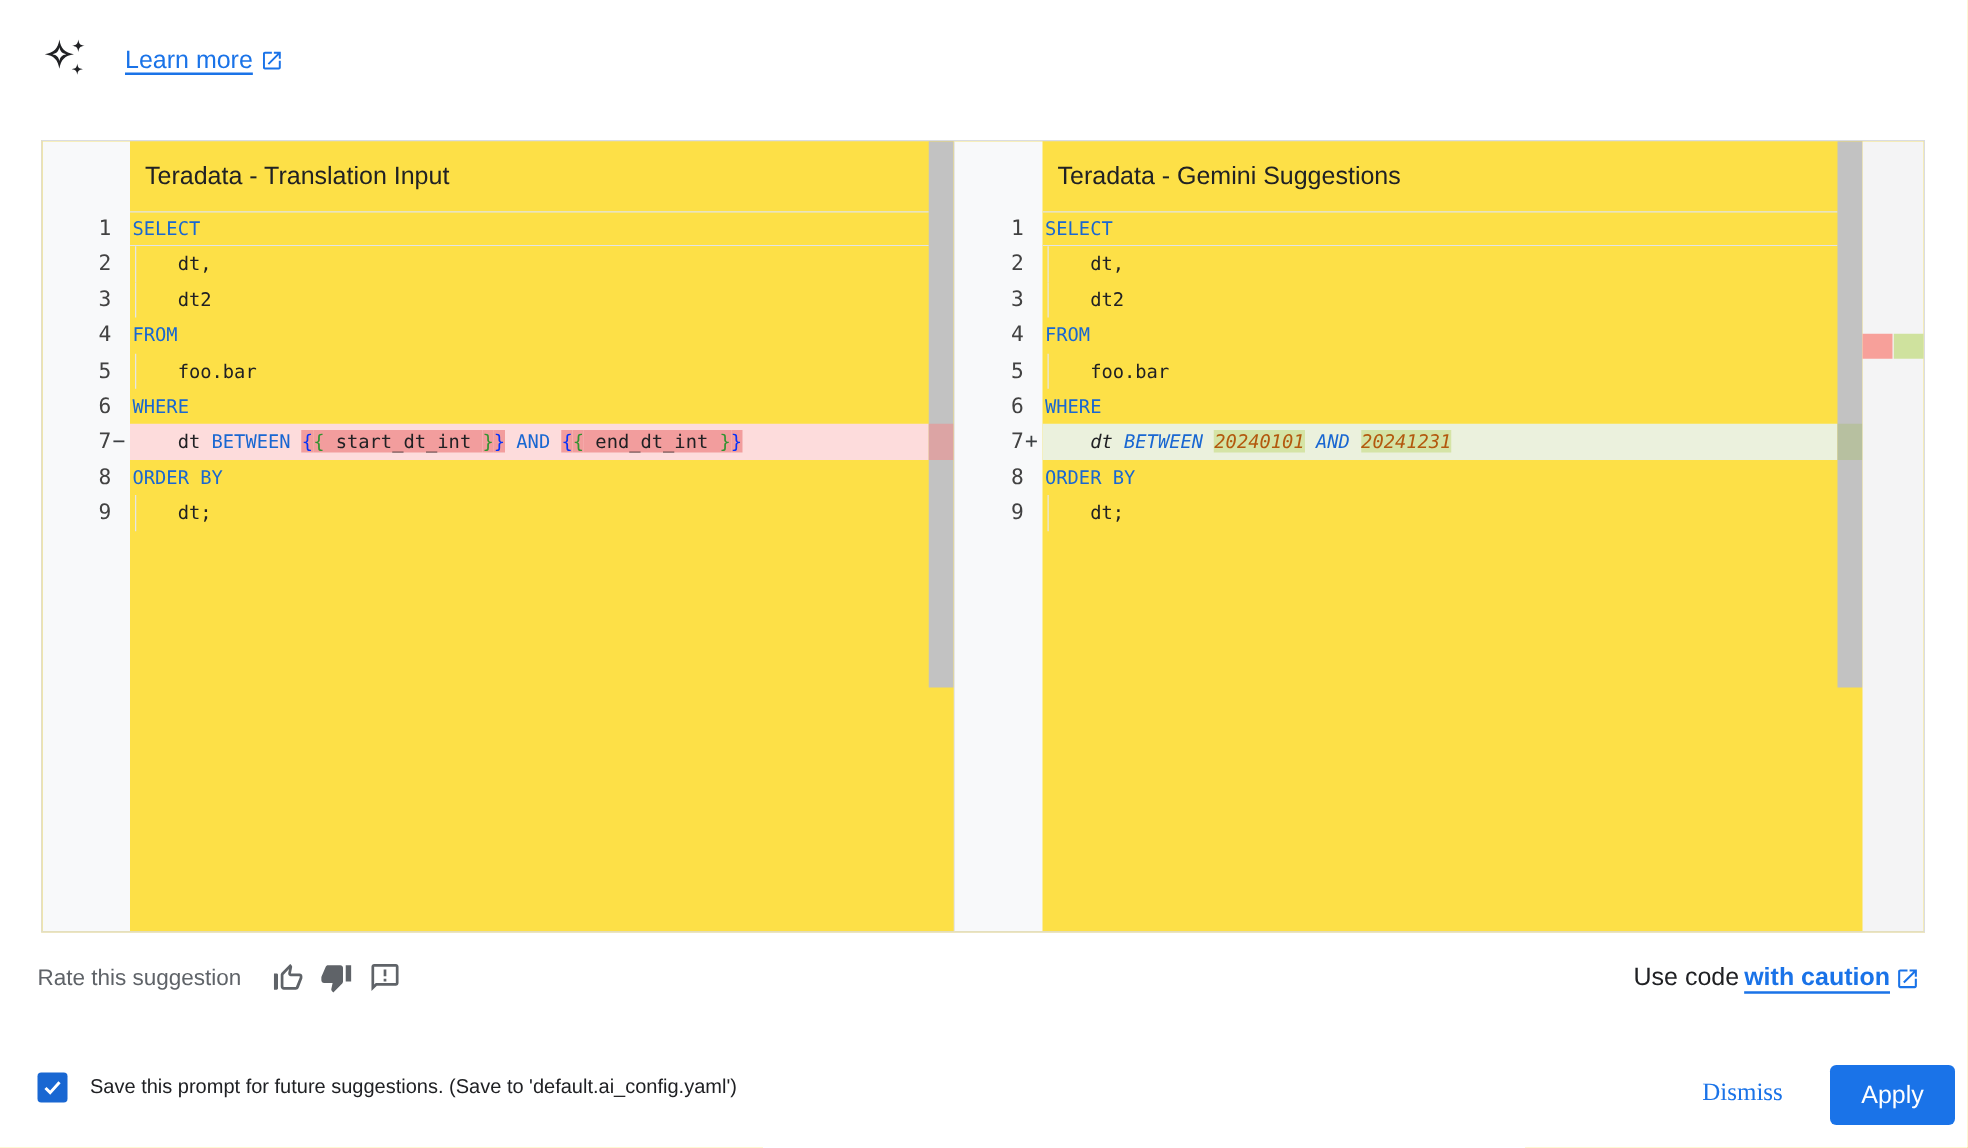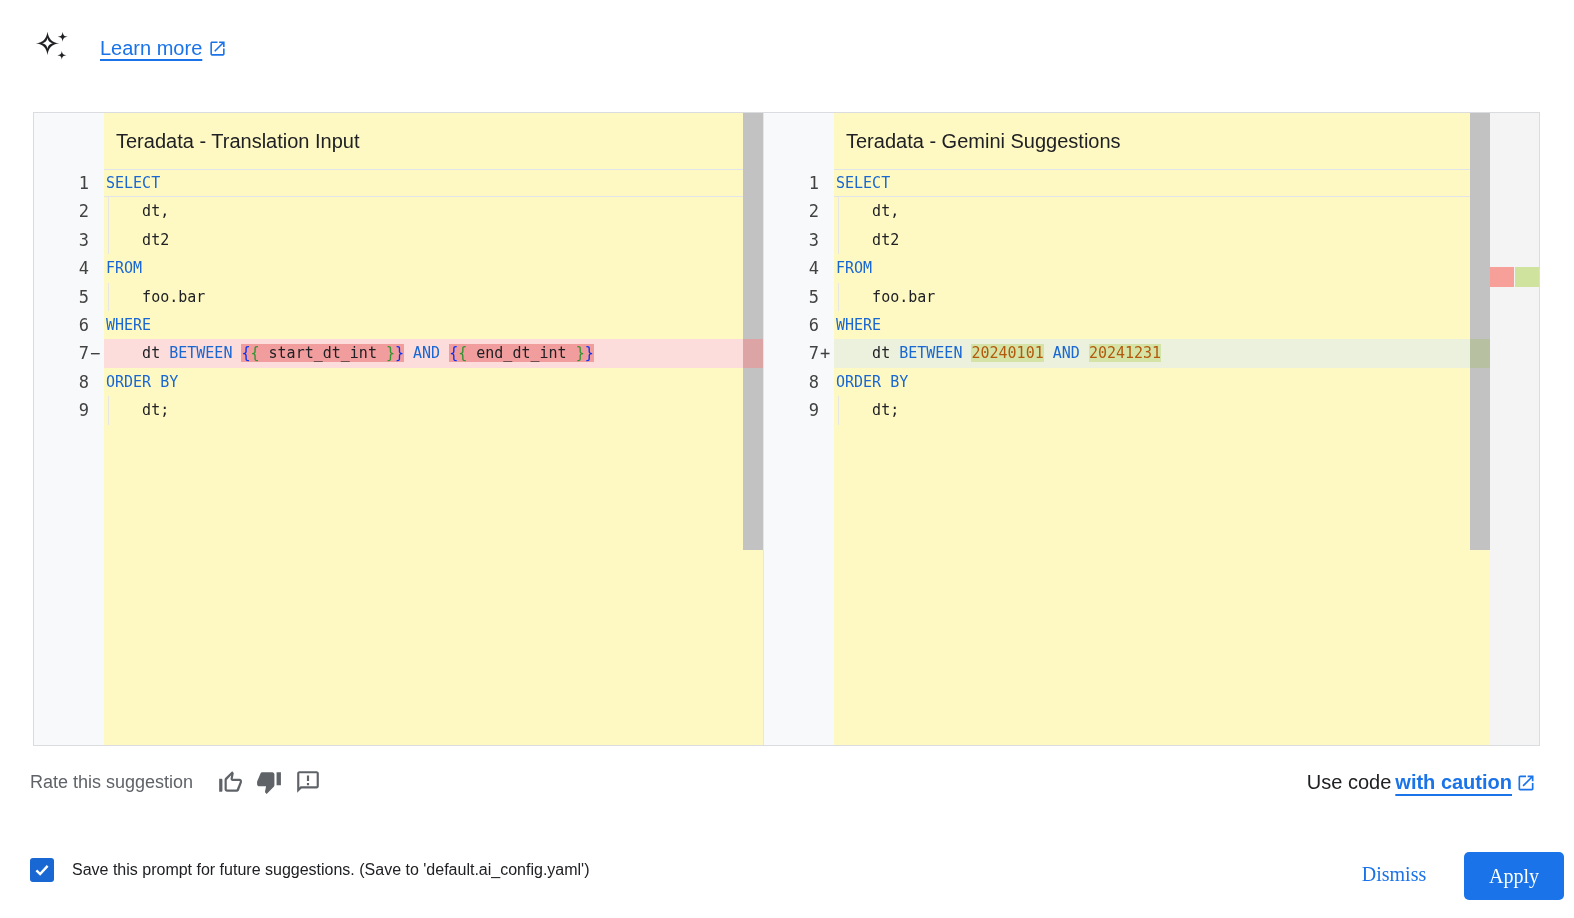--- a/index.html
+++ b/index.html
@@ -7,38 +7,38 @@
 
   
   .header { position:absolute; left:32px; top:28px; display:flex; align-items:center; }
   .spark { width:40px; height:40px; color:#202124; flex:0 0 auto; }
   .page-title { margin-left:24px; font-size:22px; color:#202124; }
   .learn-more { margin-left:28px; display:flex; align-items:center; gap:6px; color:var(--accent); font-size:20px; font-weight:500; text-decoration:none; cursor:pointer; }
   .learn-more .lbl { text-decoration:underline; text-underline-offset:4px; }
   .ext-icon { width:19px; height:19px; }
 
   
-  .card { position:absolute; left:33px; top:112px; width:1507px; height:634px; border:1px solid var(--card_border); background:#fef9c3; display:flex; }
+  .card { position:absolute; left:33px; top:112px; width:1507px; height:634px; border:1px solid var(--card_border); background:#fde047; display:flex; }
   .pane { position:relative; height:100%; overflow:hidden; }
   .pane-left  { width:729px; }
   .pane-right { flex:1; border-left:1px solid #e6e6e6; }
   .gutter-bg { position:absolute; left:0; top:0; bottom:0; width:70px; background:var(--gutter_bg); }
   .pane-title { position:absolute; left:82px; top:17px; font-size:20px; color:#202124; white-space:nowrap; }
   .lines { position:absolute; left:0; top:56px; right:0; }
   .row { display:flex; height:28.4px; line-height:28.4px; font-family:"DejaVu Sans Mono", monospace; }
   .gcell { width:70px; flex:0 0 auto; display:flex; justify-content:flex-end; font-size:17px; color:#424242; }
   .lnum { text-align:right; }
   .lmark { width:15px; padding-left:1px; color:#3c4043; }
   .ccell { flex:1; font-size:15px; color:var(--code_text); white-space:pre; padding-left:2px; }
   .pane-left  .ccell { margin-right:20px; }
   .pane-right .ccell { margin-right:69px; }
   .row-active .ccell { box-shadow: inset 0 1px 0 #e1e4e8, inset 0 -1px 0 #e1e4e8; }
   .row-indent .ccell { background-image:linear-gradient(#e6e6e6,#e6e6e6); background-repeat:no-repeat; background-size:1px 100%; background-position:4px 0; }
   .row-removed .ccell { background-color:var(--removed_line); }
-  .row-added   .ccell { background-color:var(--added_line); }
+  .row-added   .ccell { background-color:var(--added_line);font-style:italic; }
   .row-removed .hch { background:var(--removed_char); }
   .row-added   .hch { background:var(--added_char); }
   .tok-kw { color:var(--keyword); }
   .tok-pl { color:var(--code_text); }
   .tok-b1 { color:var(--bracket1); }
   .tok-b2 { color:var(--bracket2); }
   .tok-num { color:var(--number); }
 
   .vscroll { position:absolute; top:0; width:20px; height:437px; background:var(--scrollbar); }
   .pane-left  .vscroll { right:0; }
@@ -60,21 +60,21 @@
   .use-code { position:absolute; right:38px; top:771px; font-size:20px; color:#202124; display:flex; align-items:center; gap:4px; }
   .caution-link { color:var(--accent); text-decoration:underline; text-underline-offset:5px; cursor:pointer;font-weight:bold; }
   .use-code .ext-icon { width:20px; height:20px; color:var(--accent); }
 
   
   .footer-check { position:absolute; left:30px; top:858px; display:flex; align-items:center; }
   .checkbox { width:24px; height:24px; background:var(--checkbox); border-radius:3px; display:flex; align-items:center; justify-content:center; cursor:pointer; flex:0 0 auto; }
   .checkbox svg { width:18px; height:18px; color:#fff; }
   .check-label { margin-left:18px; font-size:16px; color:#202124; }
   .dismiss-btn { position:absolute; left:1348px; top:858px; width:92px; height:32px; background:none; border:none; color:var(--accent); font-size:20px; font-weight:500; font-family:Liberation Serif, serif; cursor:pointer; }
-  .apply-btn { position:absolute; left:1464px; top:852px; width:100px; height:48px; background:var(--accent); border:none; border-radius:5px; color:#fff; font-size:20px; font-weight:500; font-family:Liberation Serif, serif; cursor:pointer; }
+  .apply-btn { position:absolute; left:1464px; top:852px; width:100px; height:48px; background:var(--accent); border:none; border-radius:5px; color:#fff; font-size:20px; font-weight:500; font-family:Liberation Sans, sans-serif; cursor:pointer; }
 </style>
 </head>
 <body>
 
 <div class="header">
   <svg class="spark" viewBox="0 0 24 24" fill="currentColor">
     <path fill-rule="evenodd" d="M9.3,2.2 C10.0,6.6 11.9,8.5 16.3,9.2 C11.9,9.9 10.0,11.8 9.3,16.2 C8.6,11.8 6.7,9.9 2.3,9.2 C6.7,8.5 8.6,6.6 9.3,2.2 Z M9.3,5.9 C9.75,8.0 10.5,8.75 12.6,9.2 C10.5,9.65 9.75,10.4 9.3,12.5 C8.85,10.4 8.1,9.65 6.0,9.2 C8.1,8.75 8.85,8.0 9.3,5.9 Z"></path>
     <path d="M18.4,2.2 C18.75,4.45 19.15,4.85 21.4,5.2 C19.15,5.55 18.75,5.95 18.4,8.2 C18.05,5.95 17.65,5.55 15.4,5.2 C17.65,4.85 18.05,4.45 18.4,2.2 Z"></path>
     <path d="M17.9,13.7 C18.2,15.7 18.6,16.1 20.6,16.4 C18.6,16.7 18.2,17.1 17.9,19.1 C17.6,17.1 17.2,16.7 15.2,16.4 C17.2,16.1 17.6,15.7 17.9,13.7 Z"></path>
   </svg>

